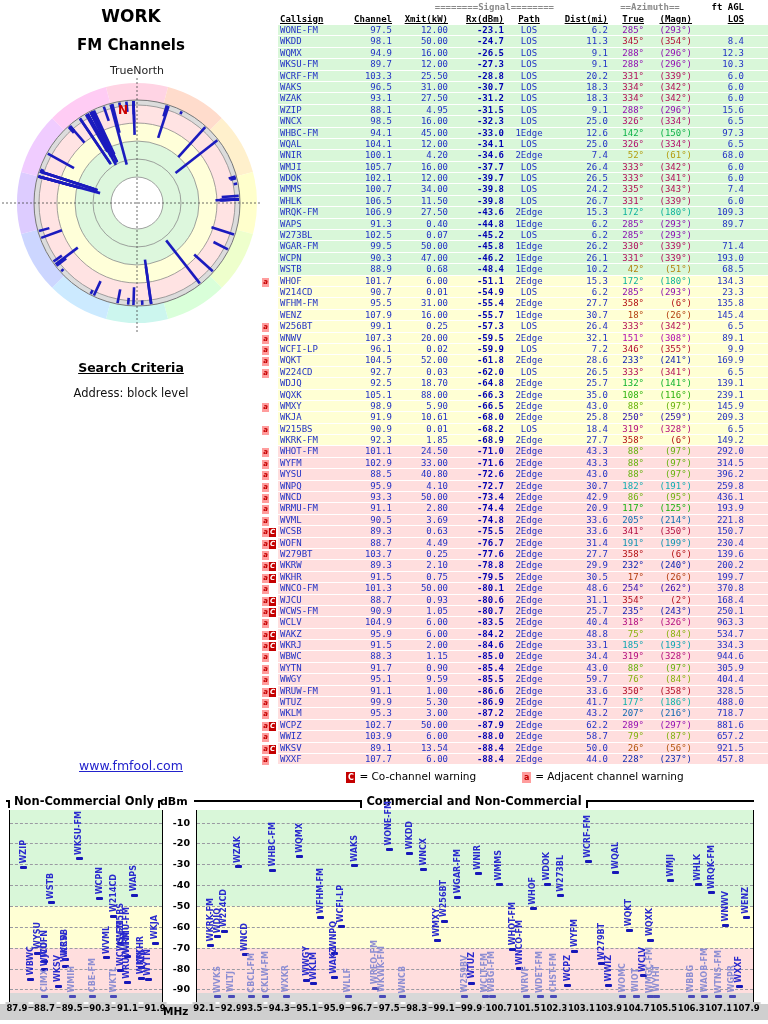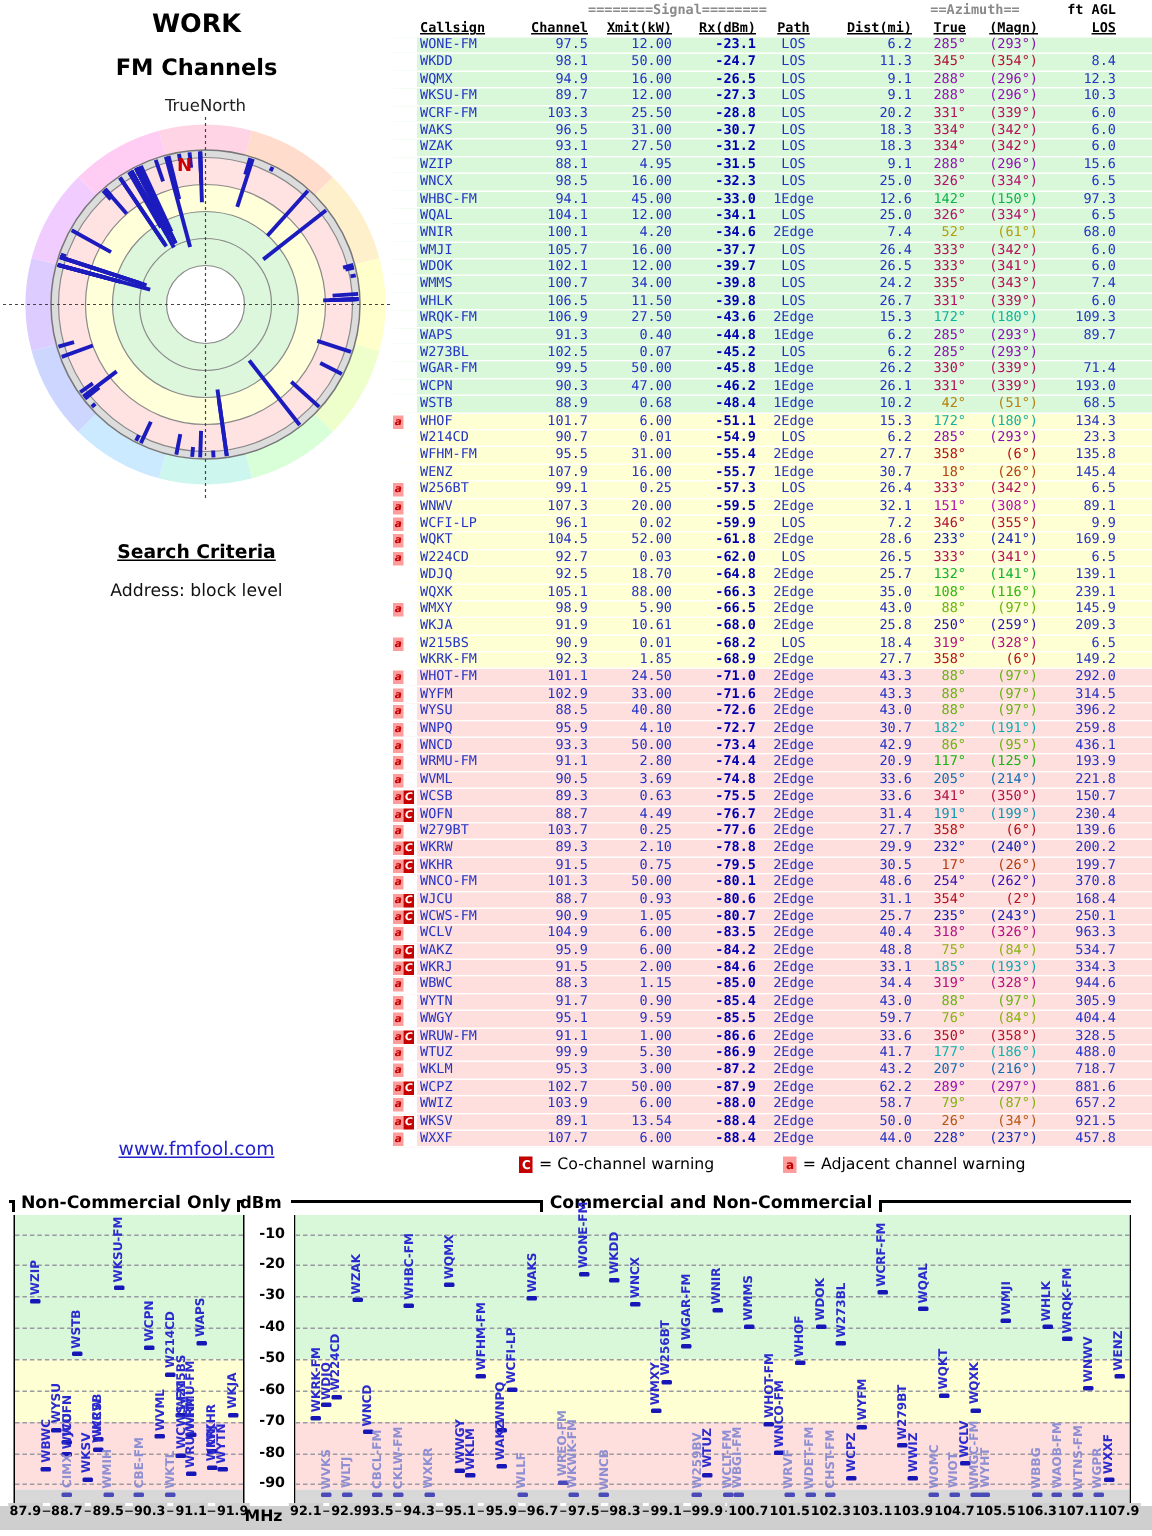--- a/index.html
+++ b/index.html
@@ -177,21 +177,21 @@
 <div class="abs search-l">
   <div>Address: block level</div>
 </div>
 <a class="abs fmlink">www.fmfool.com</a>
 
 <div class="abs" id="tablebox">
   <div class="th">
     <span class="c cm"></span>
       <span class="c ccs"></span>
       <span class="c cch"></span>
-      <span class="c g" style="width:162px;text-align:left">========Signal========</span>
+      <span class="c g" style="width:162px;text-align:right">========Signal========</span>
       <span class="c cdi"></span>
       <span class="c g" style="width:84px;text-align:center">==Azimuth==</span>
       <span class="c cagl">ft AGL</span>
   </div>
   <div class="th">
     <span class="c cm"></span>
       <span class="c ccs u">Callsign</span>
       <span class="c cch u">Channel</span>
       <span class="c cxm u">Xmit(kW)</span>
       <span class="c crx u" style="color:#000">Rx(dBm)</span>
@@ -960,21 +960,21 @@
       </div>
       <div class="trow bp">
         <span class="c cm"><i class="wa">a</i><i class="wc">C</i></span>
         <span class="c ccs">WKSV</span>
         <span class="c cch">89.1</span>
         <span class="c cxm">13.54</span>
         <span class="c crx">-88.4</span>
         <span class="c cpa">2Edge</span>
         <span class="c cdi">50.0</span>
         <span class="c cat" style="color:hsl(26,85%,38%)">26°</span>
-        <span class="c cam" style="color:hsl(26,85%,38%)">(34°)</span>
+        <span class="c cam" style="color:hsl(26,85%,38%)">(56°)</span>
         <span class="c cagl">921.5</span>
       </div>
       <div class="trow bp">
         <span class="c cm"><i class="wa">a</i><i class="wc off">C</i></span>
         <span class="c ccs">WXXF</span>
         <span class="c cch">107.7</span>
         <span class="c cxm">6.00</span>
         <span class="c crx">-88.4</span>
         <span class="c cpa">2Edge</span>
         <span class="c cdi">44.0</span>

